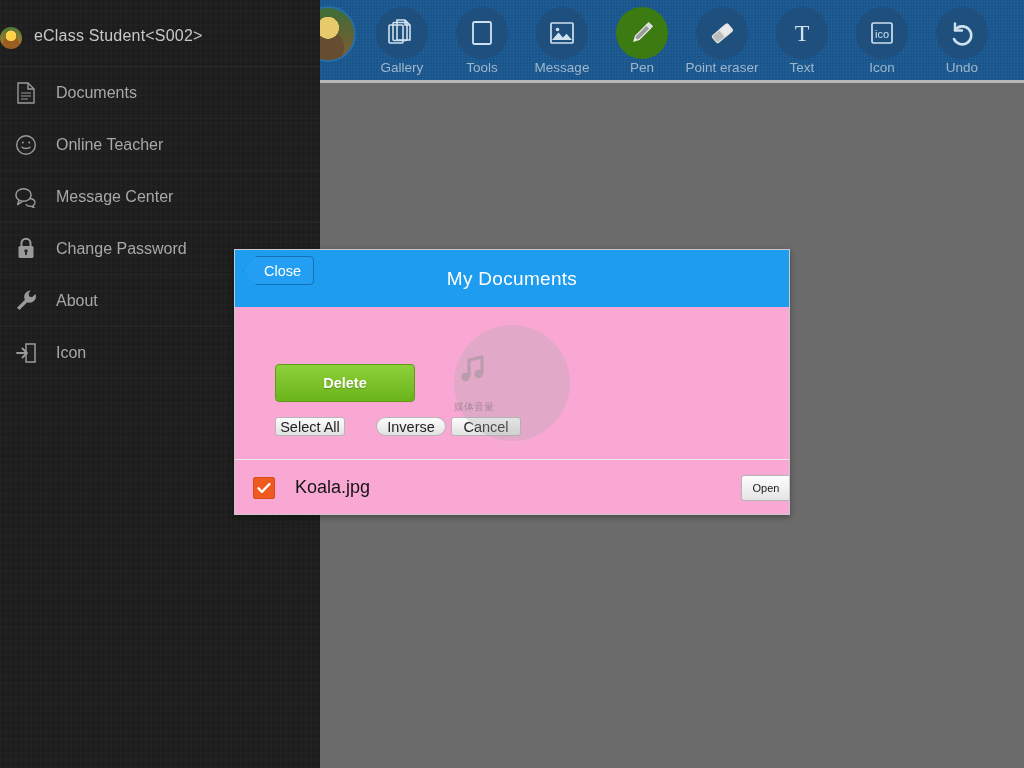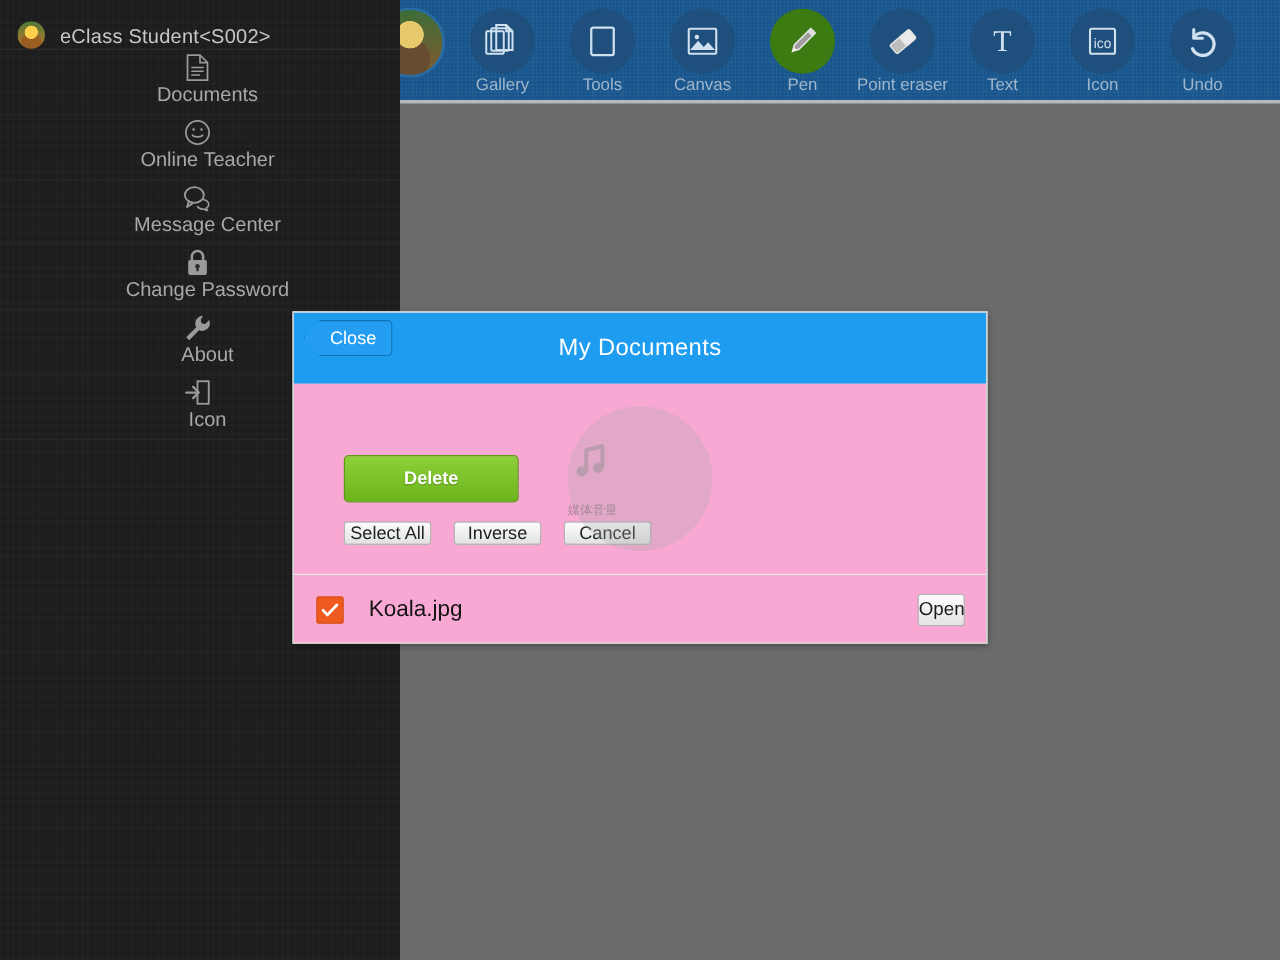--- a/index.html
+++ b/index.html
@@ -74,43 +74,42 @@
     width: 320px; height: 768px;
     background:
       repeating-linear-gradient(90deg, rgba(255,255,255,.012) 0 2px, rgba(0,0,0,.012) 2px 5px),
       repeating-linear-gradient(0deg, rgba(255,255,255,.012) 0 2px, rgba(0,0,0,.012) 2px 7px),
       #1d1d1d;
     z-index: 5;
   }
   #sidebar-header {
     height: 40px;
     display: flex;
-    align-items: flex-end;
-    padding-left: 14px;
+    align-items: flex-start;
     border-bottom: 1px solid #2a2a2a;
+    margin-top: 27px;
   }
   #sidebar-avatar {
     width: 22px; height: 22px; border-radius: 50%;
     flex: 0 0 auto; margin-right: 12px;
     background:
       radial-gradient(circle at 50% 40%, #ffd04a 0 30%, rgba(0,0,0,0) 32%),
       radial-gradient(circle at 50% 80%, #9a5d22 0 40%, rgba(0,0,0,0) 42%),
       linear-gradient(#4d7a39, #c07a2a);
   }
   #sidebar-username {
     font-size: 16px; color: #c8c8c8; letter-spacing: .2px;
   }
   .nav-item {
     height: 52px;
     display: flex;
     align-items: center;
     padding-left: 12px;
     border-bottom: 1px solid #262626;
     cursor: pointer;
-    flex-direction: column;
   }
   .nav-icon {
     width: 28px; height: 28px;
     flex: 0 0 auto;
     margin-right: 16px;
     display: flex; align-items: center; justify-content: center;
   }
   .nav-label {
     font-size: 16px;
     color: #a8a8a8;
@@ -186,21 +185,21 @@
     height: 19px;
     background: linear-gradient(#fcfcfc, #e2e2e2);
     border: 1px solid #b5b5b5;
     border-radius: 3px;
     color: #222222;
     font-size: 14.5px;
     cursor: pointer;
     font-family: "Liberation Sans", sans-serif;
   }
   #select-all-button { left: 40px;  width: 70px; }
-  #inverse-button    { left: 128px; width: 70px; }
+  #inverse-button    { left: 141px; width: 70px; border-radius: 15px; }
   #cancel-button     { left: 216px; width: 70px; }
 
   .file-row {
     position: absolute;
     left: 0; width: 556px;
     height: 56px;
     border-top: 1px solid #e8e8e8;
     display: flex;
     align-items: center;
   }
@@ -218,26 +217,25 @@
   .file-checkbox.checked {
     background: #ef5a1e;
     border: 1px solid #d94d14;
   }
   .file-name {
     font-size: 18px;
     color: #141414;
     flex: 1 1 auto;
   }
   .open-button {
-    margin-right: 19px;
-    width: 38px; height: 26px;
+    width: 50px; height: 26px;
     background: linear-gradient(#fdfdfd, #e4e4e4);
     border: 1px solid #b5b5b5;
     border-radius: 3px;
-    font-size: 15px;
+    font-size: 11px;
     color: #1b1b1b;
     cursor: pointer;
     flex: 0 0 auto;
     font-family: "Liberation Sans", sans-serif;
   }
 
   
   #volume-overlay {
     position: absolute;
     left: 454px; top: 325px;
@@ -289,21 +287,21 @@
     </div>
 
     <div class="tool">
       <div class="tool-circle">
         <svg width="30" height="28" viewBox="0 0 30 28" fill="none" stroke="#cfe0ee" stroke-width="1.7">
           <rect x="4" y="4" width="22" height="20" rx="1"></rect>
           <circle cx="10.5" cy="10.5" r="1.8" fill="#cfe0ee" stroke="none"></circle>
           <path d="M5 21l6.5-7.5 4.5 5 3.5-3.7L25 21z" fill="#cfe0ee" stroke="none"></path>
         </svg>
       </div>
-      <div class="tool-label">Canvas</div>
+      <div class="tool-label">Message</div>
     </div>
 
     <div class="tool">
       <div class="tool-circle active">
         <svg width="28" height="28" viewBox="0 0 28 28">
           <path d="M6 22l1.6-5.2L18.6 5.8l3.6 3.6L11.2 20.4z" fill="#9c9c9c" stroke="#e8e8e8" stroke-width="1.2"></path>
           <path d="M18.6 5.8l2.1-2.1 3.6 3.6-2.1 2.1z" fill="#d8d8d8" stroke="#e8e8e8" stroke-width="1.1"></path>
           <path d="M6 22l3.3-1.2-2.1-2.1z" fill="#efefef"></path>
         </svg>
       </div>

